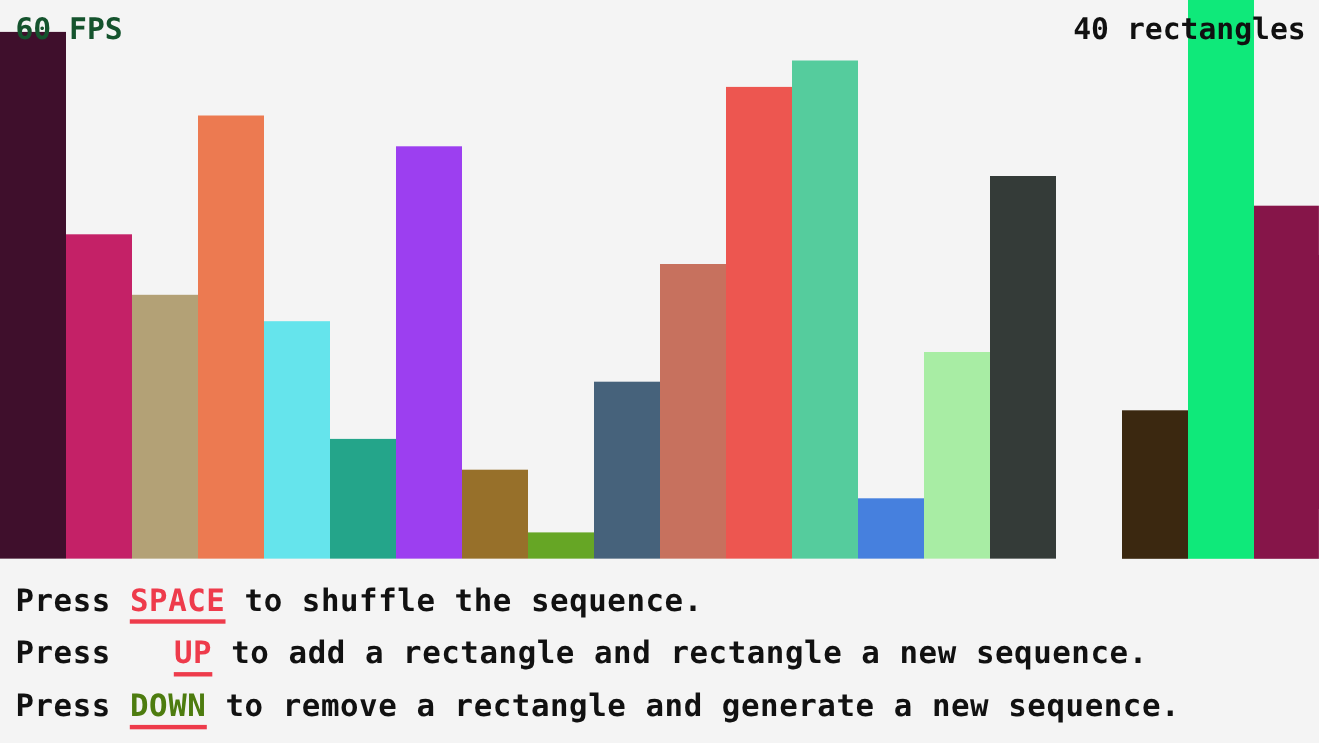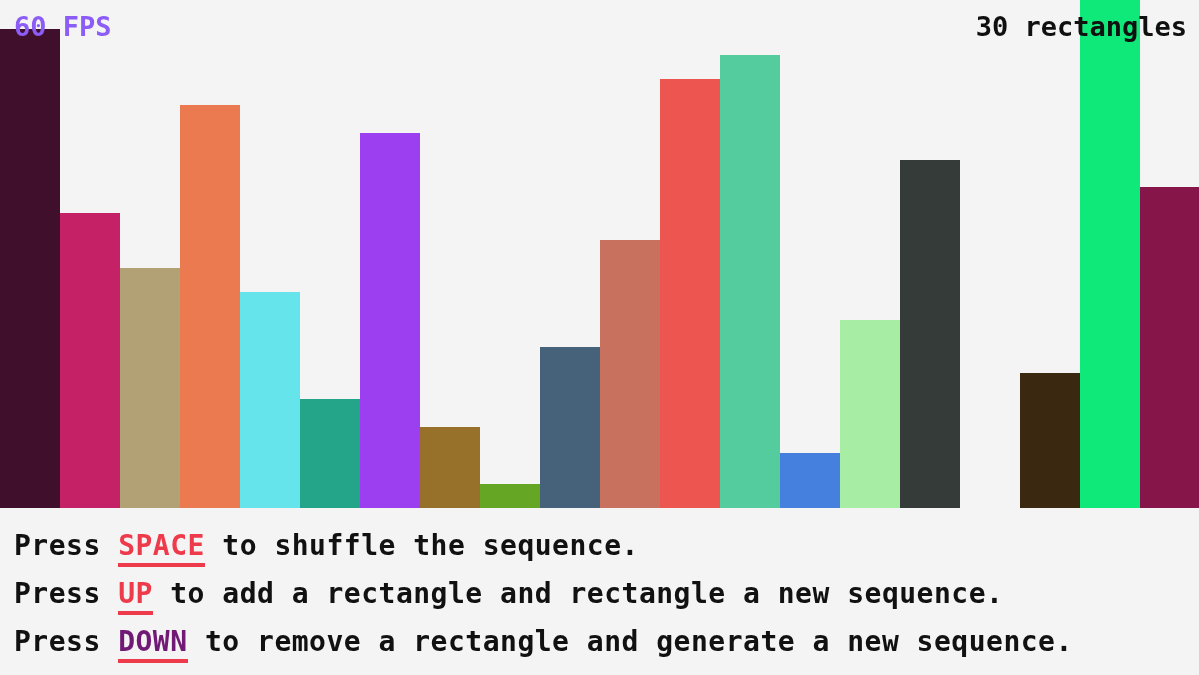--- a/index.html
+++ b/index.html
@@ -105,22 +105,22 @@
       <div class="bar" style="left: 660px; width: 60px; height: 429px; background: rgb(237, 86, 80);"></div>
       <div class="bar" style="left: 720px; width: 60px; height: 453px; background: rgb(85, 204, 157);"></div>
       <div class="bar" style="left: 780px; width: 60px; height: 55px; background: rgb(70, 128, 222);"></div>
       <div class="bar" style="left: 840px; width: 60px; height: 188px; background: rgb(168, 237, 164);"></div>
       <div class="bar" style="left: 900px; width: 60px; height: 348px; background: rgb(52, 59, 56);"></div>
       <div class="bar" style="left: 1020px; width: 60px; height: 135px; background: rgb(59, 40, 16);"></div>
       <div class="bar" style="left: 1080px; width: 60px; height: 508px; background: rgb(15, 233, 122);"></div>
       <div class="bar" style="left: 1140px; width: 60px; height: 321px; background: rgb(134, 21, 73);"></div>
     </div>
 
-  <div id="fps-counter" style="color: #8b5cf6;">60 FPS</div>
-  <div id="rect-count" style="color: rgb(16, 16, 16);">30 rectangles</div>
+  <div id="fps-counter" style="color: #14532d;">60 FPS</div>
+  <div id="rect-count" style="color: rgb(16, 16, 16);">40 rectangles</div>
 
   <div id="instructions">
       <div class="instruction-line"><span>Press </span><span class="key" style="color: rgb(238, 59, 75); border-bottom-color: rgb(238, 59, 75);">SPACE</span><span> to shuffle the sequence.</span></div>
-      <div class="instruction-line"><span>Press </span><span class="key" style="color: rgb(238, 59, 75); border-bottom-color: rgb(238, 59, 75);">UP</span><span> to add a rectangle and rectangle a new sequence.</span></div>
-      <div class="instruction-line"><span>Press </span><span class="key" style="color: #701a75; border-bottom-color: rgb(238, 59, 75);">DOWN</span><span> to remove a rectangle and generate a new sequence.</span></div>
+      <div class="instruction-line"><span>Press </span><span class="key" style="color: rgb(238, 59, 75); border-bottom-color: rgb(238, 59, 75); margin-left: 40px;">UP</span><span> to add a rectangle and rectangle a new sequence.</span></div>
+      <div class="instruction-line"><span>Press </span><span class="key" style="color: #4d7c0f; border-bottom-color: rgb(238, 59, 75);">DOWN</span><span> to remove a rectangle and generate a new sequence.</span></div>
     </div>
 
 </div>
 
 </body></html>

